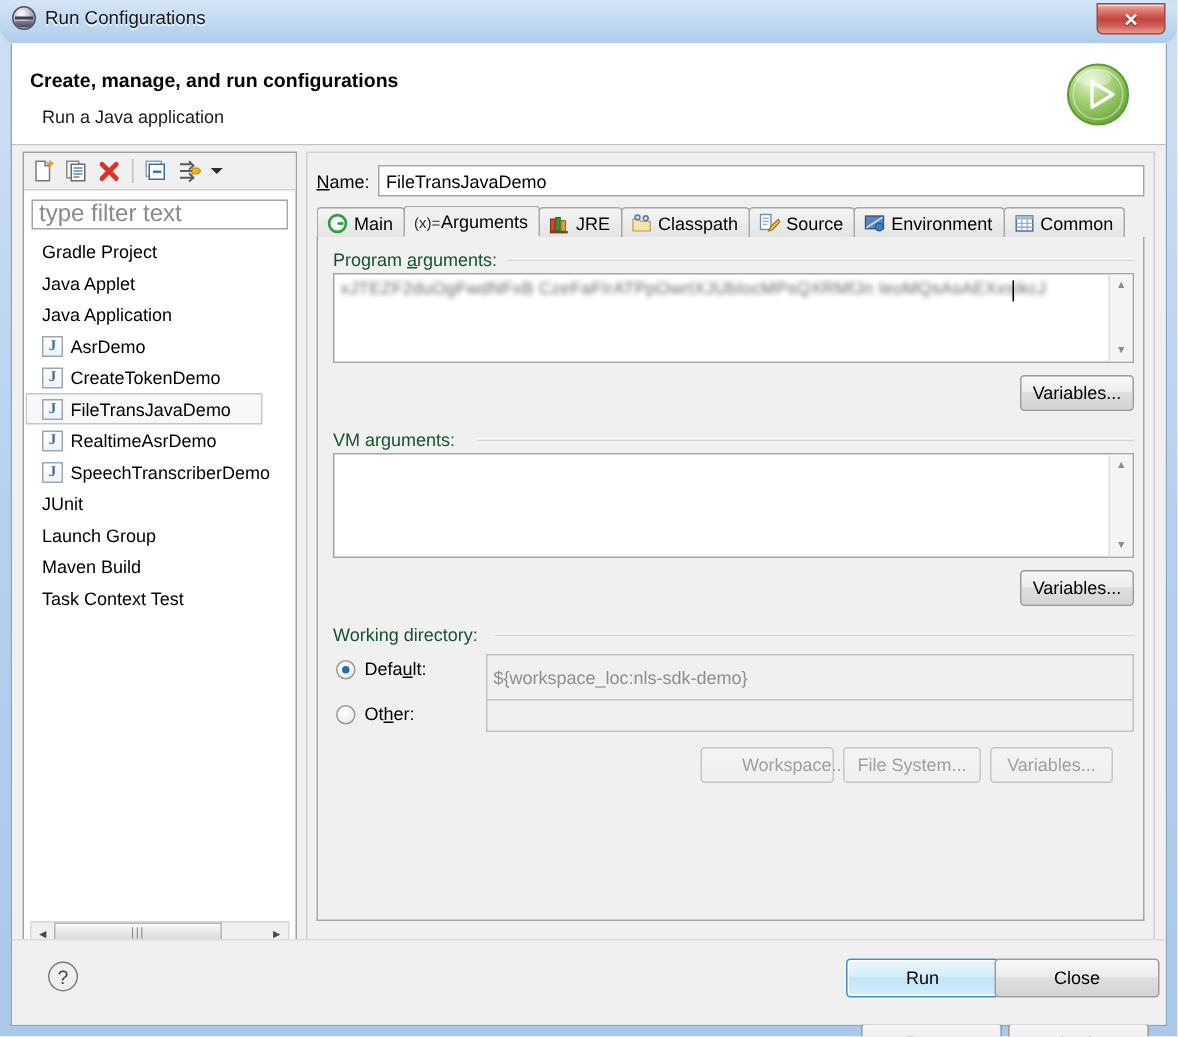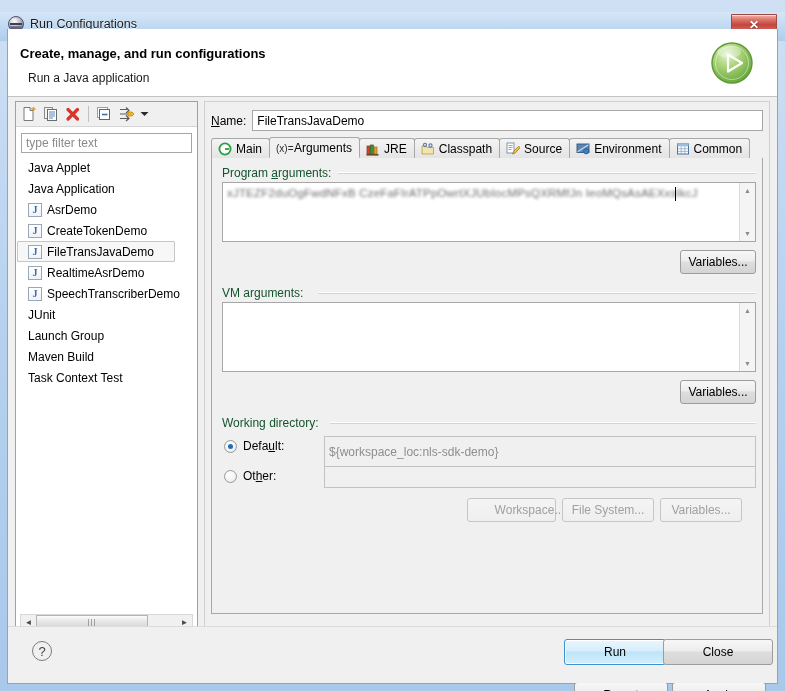--- a/index.html
+++ b/index.html
@@ -20,23 +20,24 @@
     width: 785px;
     height: 691px;
     box-sizing: border-box;
     background: linear-gradient(180deg, #cfe0f4 0%, #b6d1ef 48%, #a9c8ea 100%);
     overflow: hidden;
   }
 
   
   #titlebar {
     position: absolute;
-    left: 0; top: 12px;
+    left: 0; top: 0;
     width: 785px; height: 29px;
     background: linear-gradient(180deg, #d6e6f7 0%, #bed8f1 55%, #aecdea 100%);
+    border-radius: 11px;
   }
   #titlebar-inner {
     position: absolute;
     left: 8px; top: 4px;
     display: flex;
     align-items: center;
     gap: 6px;
   }
   .title-icon {
     width: 16px; height: 16px;
@@ -184,21 +185,21 @@
   }
 
   #filter-input {
     position: absolute;
     left: 5px; top: 31px;
     width: 171px; height: 20px;
     border: 1px solid #a6a6a6;
     box-sizing: border-box;
     background: #ffffff;
     font-family: "Liberation Sans", sans-serif;
-    font-size: 12px;
+    font-size: 16px;
     color: #14532d;
     padding: 0 4px;
     outline: none;
   }
   #filter-input::placeholder { color: #8a8a8a; opacity: 1; }
 
   #tree {
     position: absolute;
     left: 1px; top: 55px;
     right: 1px;
@@ -632,20 +633,23 @@
             <svg width="9" height="6" viewBox="0 0 9 6">
               <path d="M0.5 1 L4.5 5 L8.5 1 Z" fill="#2b2b2b"></path>
             </svg>
           </div>
         </div>
 
         <input id="filter-input" type="text" value="" placeholder="type filter text" style="">
 
         <div id="tree">
           <div class="tree-item">
+            <span>Gradle Project</span>
+          </div>
+          <div class="tree-item">
             <span>Java Applet</span>
           </div>
           <div class="tree-item">
             <span>Java Application</span>
           </div>
           <div class="tree-item child">
             <span class="j-icon"></span>
             <span>AsrDemo</span>
           </div>
           <div class="tree-item child">

